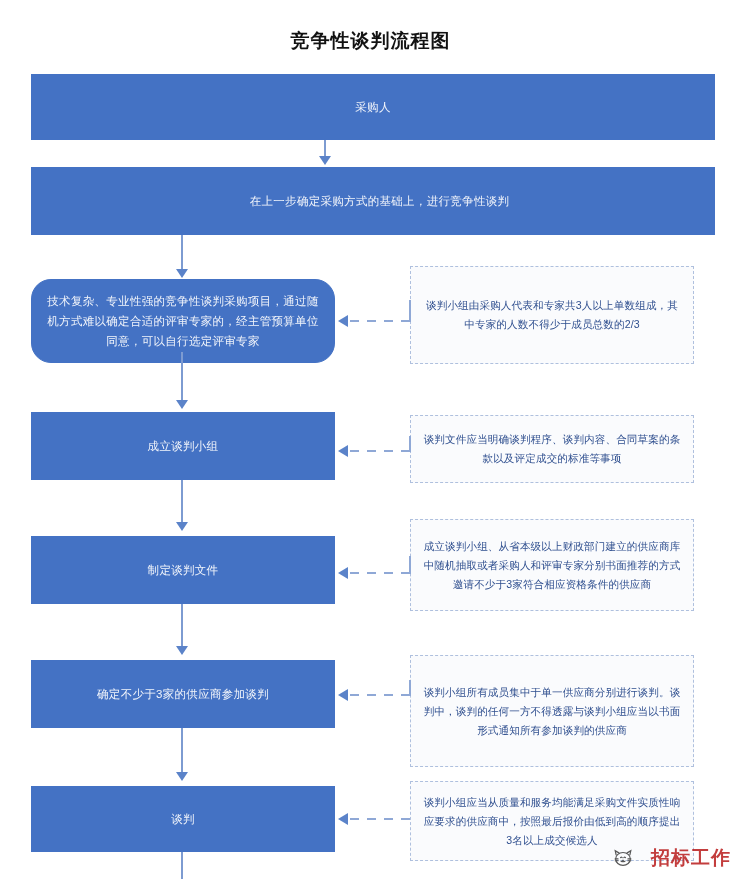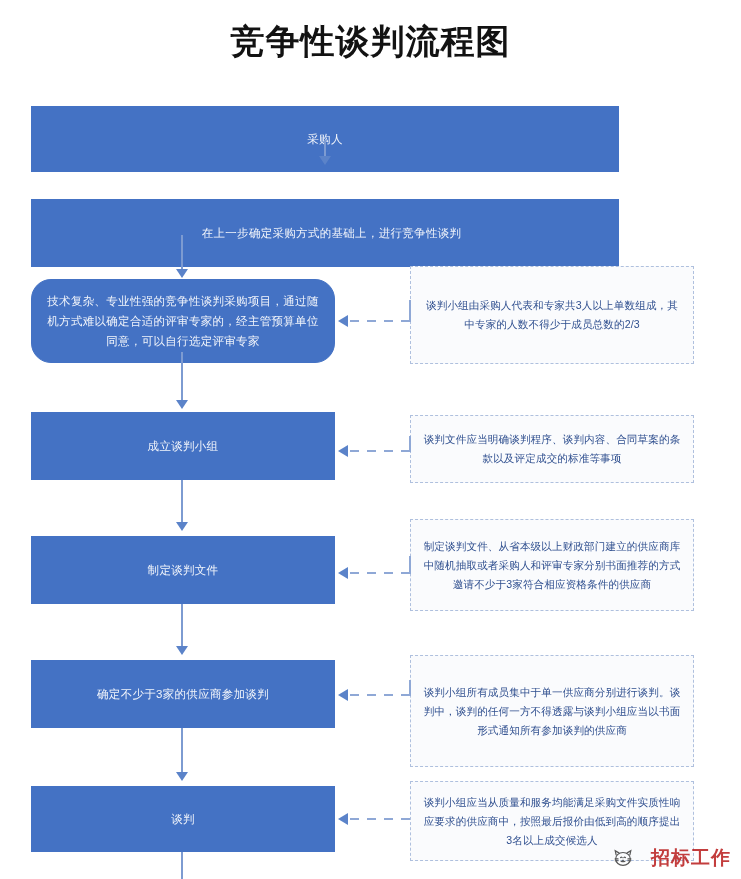--- a/index.html
+++ b/index.html
@@ -16,21 +16,21 @@
   }
 
   #canvas { position: absolute; inset: 0; }
 
   
   .title {
     position: absolute;
     left: 0; right: 0;
     top: 22px;
     text-align: center;
-    font-size: 34px;
+    font-size: 19px;
     font-weight: 700;
     color: #121212;
     letter-spacing: 1px;
     line-height: 38px;
   }
 
   
   .pbox {
     position: absolute;
     background: #4472C4;
@@ -39,21 +39,21 @@
     align-items: center;
     justify-content: center;
     text-align: center;
     color: #F2F5FB;
     font-size: 11.5px;
     line-height: 20px;
     padding: 4px 14px;
     letter-spacing: .3px;
   }
   .pbox .txt { display: block; width: 100%; }
-  .pbox.wide  { left: 31px; width: 588px; margin-top: 32px; }
+  .pbox.wide  { left: 31px; width: 684px; }
   .pbox.narrow{ left: 31px; width: 304px; }
 
   
   .nbox {
     position: absolute;
     left: 410px;
     width: 284px;
     background: #FAFBFD;
     border: 1.4px dashed #AFC0DE;
     display: flex;
@@ -164,21 +164,21 @@
   <div class="dashhead" style="left:338px; top:445px;"></div>
 
   <div class="vline" style="left:181.2px; top:480px; height:46px;"></div>
   <div class="vhead" style="left:176px; top:522px;"></div>
 
   <div class="pbox narrow" style="top:536px; height:68px;">
     <span class="txt">制定谈判文件</span>
   </div>
 
   <div class="nbox" style="top:519px; height:92px;">
-    <span class="txt">制定谈判文件、从省本级以上财政部门建立的供应商库中随机抽取或者采购人和评审专家分别书面推荐的方式邀请不少于3家符合相应资格条件的供应商</span>
+    <span class="txt">成立谈判小组、从省本级以上财政部门建立的供应商库中随机抽取或者采购人和评审专家分别书面推荐的方式邀请不少于3家符合相应资格条件的供应商</span>
   </div>
   <div class="dashstub" style="left:409px; top:556px; height:18px;"></div>
   <div class="dashrow" style="left:350px; top:572px; width:60px;"></div>
   <div class="dashhead" style="left:338px; top:567px;"></div>
 
   <div class="vline" style="left:181.2px; top:604px; height:46px;"></div>
   <div class="vhead" style="left:176px; top:646px;"></div>
 
   <div class="pbox narrow" style="top:660px; height:68px;">
     <span class="txt">确定不少于3家的供应商参加谈判</span>

